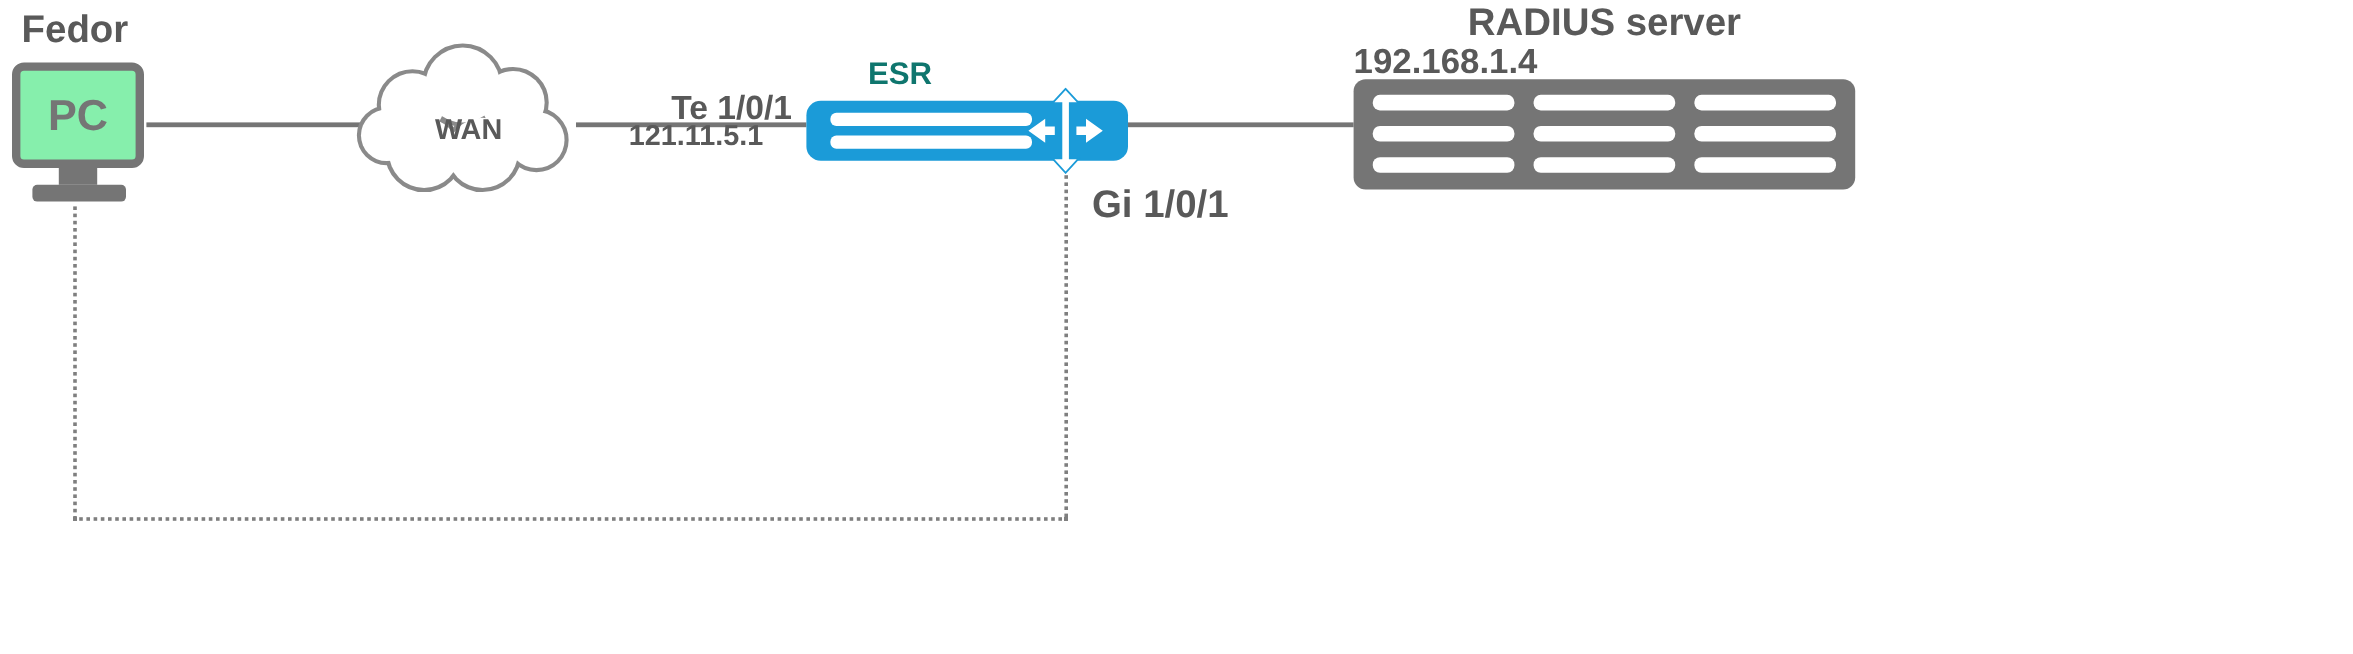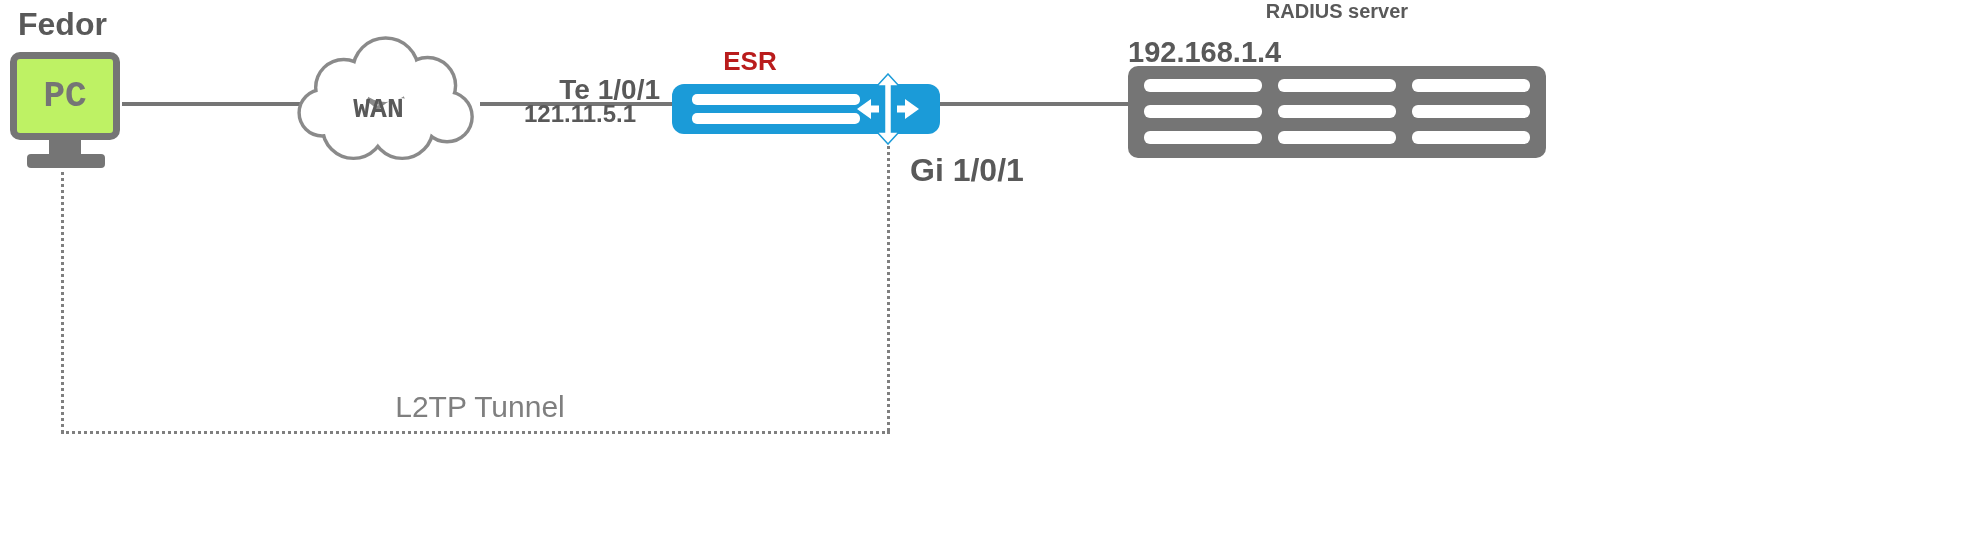--- a/index.html
+++ b/index.html
@@ -9,49 +9,48 @@
     height: 545px;
     background: #ffffff;
     overflow: hidden;
     font-family: "Liberation Sans", sans-serif;
     padding-left: 27px;
   }
   .abs { position: absolute; }
 
   
   .lbl-dark   { color: #595959; font-weight: bold; }
-  .lbl-blue   { color: #b91c1c; font-weight: bold; }
+  .lbl-blue   { color: #0f766e; font-weight: bold; }
   .lbl-gray   { color: #7f7f7f; font-weight: normal; }
 
   
   .hline { height: 4px; background: #757575; }
 
   
   .dot-v { width: 0; border-left: 3px dotted #7f7f7f; }
   .dot-h { height: 0; border-top: 3px dotted #7f7f7f; }
 
   
   #pc-monitor {
     left: 10px; top: 52px; width: 96px; height: 74px;
-    border: 7px solid #757575; border-radius: 10px; background: #bef264;
+    border: 7px solid #757575; border-radius: 10px; background: #86efac;
     display: flex; align-items: center; justify-content: center;
-    font-size: 36px; font-weight: bold; color: #757575; font-family: Liberation Mono, monospace;
+    font-size: 36px; font-weight: bold; color: #757575;
   }
   #pc-neck { left: 49px; top: 140px; width: 32px; height: 14px; background: #757575; }
   #pc-base { left: 27px; top: 154px; width: 78px; height: 14px; background: #757575; border-radius: 4px; }
   #fedor-label { left: 18px; top: 6px; font-size: 32px; }
 
   
   #wan-cloud { left: 293px; top: 26px; width: 195px; height: 158px; }
   #wan-label {
-    left: 281px; top: 26px; width: 195px; height: 158px;
+    left: 293px; top: 26px; width: 195px; height: 158px;
     display: flex; align-items: center; justify-content: center;
     padding-top: 8px; box-sizing: border-box;
-    font-size: 28px;
-    font-family: Liberation Mono, monospace;
+    font-size: 24px;
   }
 
   
   #esr-label { left: 690px; top: 46px; width: 120px; text-align: center; font-size: 26px; }
   #esr-body {
     left: 672px; top: 84px; width: 268px; height: 50px;
     background: #1b9bd8; border-radius: 12px;
   }
   .esr-slot {
     position: absolute; left: 20px; width: 168px; height: 11px;
@@ -61,21 +60,21 @@
   #esr-slot-2 { top: 29px; }
   #esr-arrows { left: 853px; top: 73px; width: 70px; height: 72px; }
 
   
   #te-name  { left: 500px; top: 74px;  width: 160px; text-align: right; font-size: 28px; }
   #te-ip    { left: 500px; top: 100px; width: 160px; text-align: center; font-size: 24px; }
   #gi-name  { left: 910px; top: 152px; font-size: 32px; }
   #gi-ip    { left: 910px; top: 190px; font-size: 28px; }
 
   
-  #radius-title { left: 1128px; top: 0px;  width: 418px; text-align: center; font-size: 20px; }
+  #radius-title { left: 1128px; top: 0px;  width: 418px; text-align: center; font-size: 32px; }
   #radius-ip    { left: 1128px; top: 36px; width: 418px; font-size: 29px; }
   #server-body {
     left: 1128px; top: 66px; width: 418px; height: 92px;
     background: #757575; border-radius: 10px;
     box-sizing: border-box; padding: 13px 16px 14px 16px;
     display: grid;
     grid-template-columns: repeat(3, 1fr);
     grid-template-rows: repeat(3, 1fr);
     column-gap: 16px; row-gap: 13px;
   }
@@ -158,15 +157,14 @@
     <div class="server-slot"></div>
     <div class="server-slot"></div>
     <div class="server-slot"></div>
     <div class="server-slot"></div>
     <div class="server-slot"></div>
   </div>
 
   <div class="abs dot-v" id="tunnel-v-pc"></div>
   <div class="abs dot-h" id="tunnel-h"></div>
   <div class="abs dot-v" id="tunnel-v-esr"></div>
-  <div class="abs lbl-gray" id="tunnel-label">L2TP Tunnel</div>
 
 </div>
 
 </body></html>

